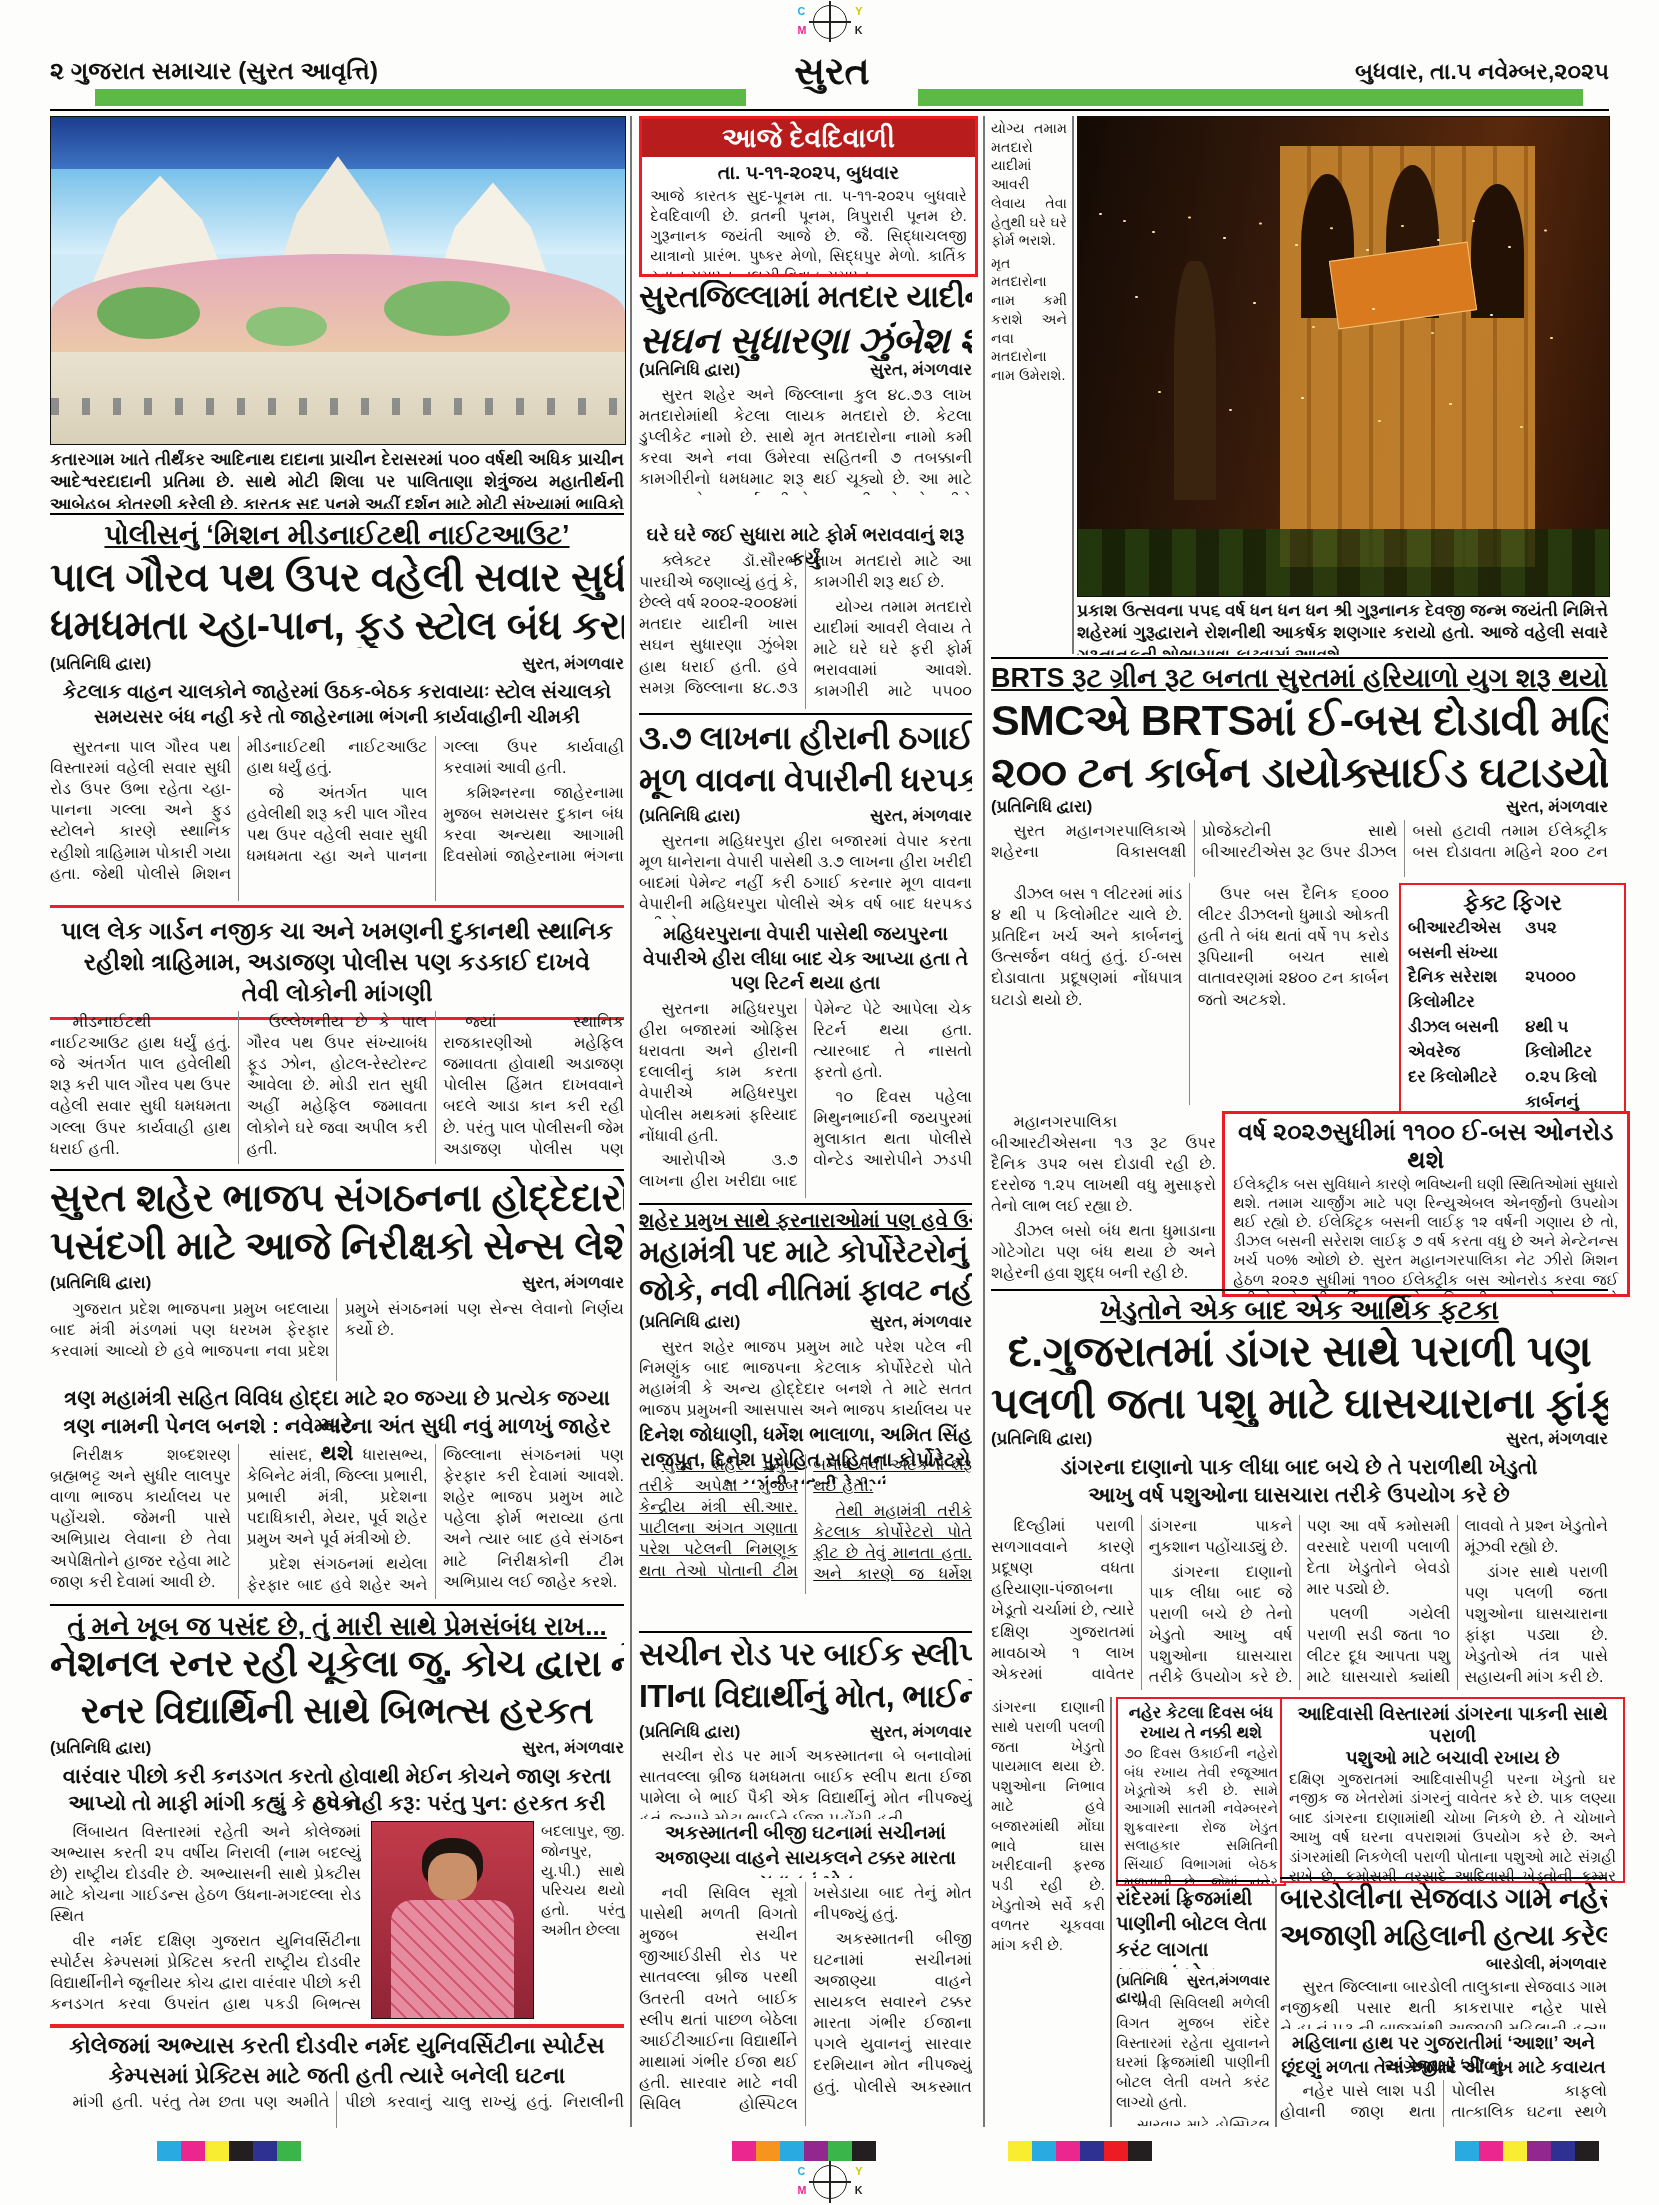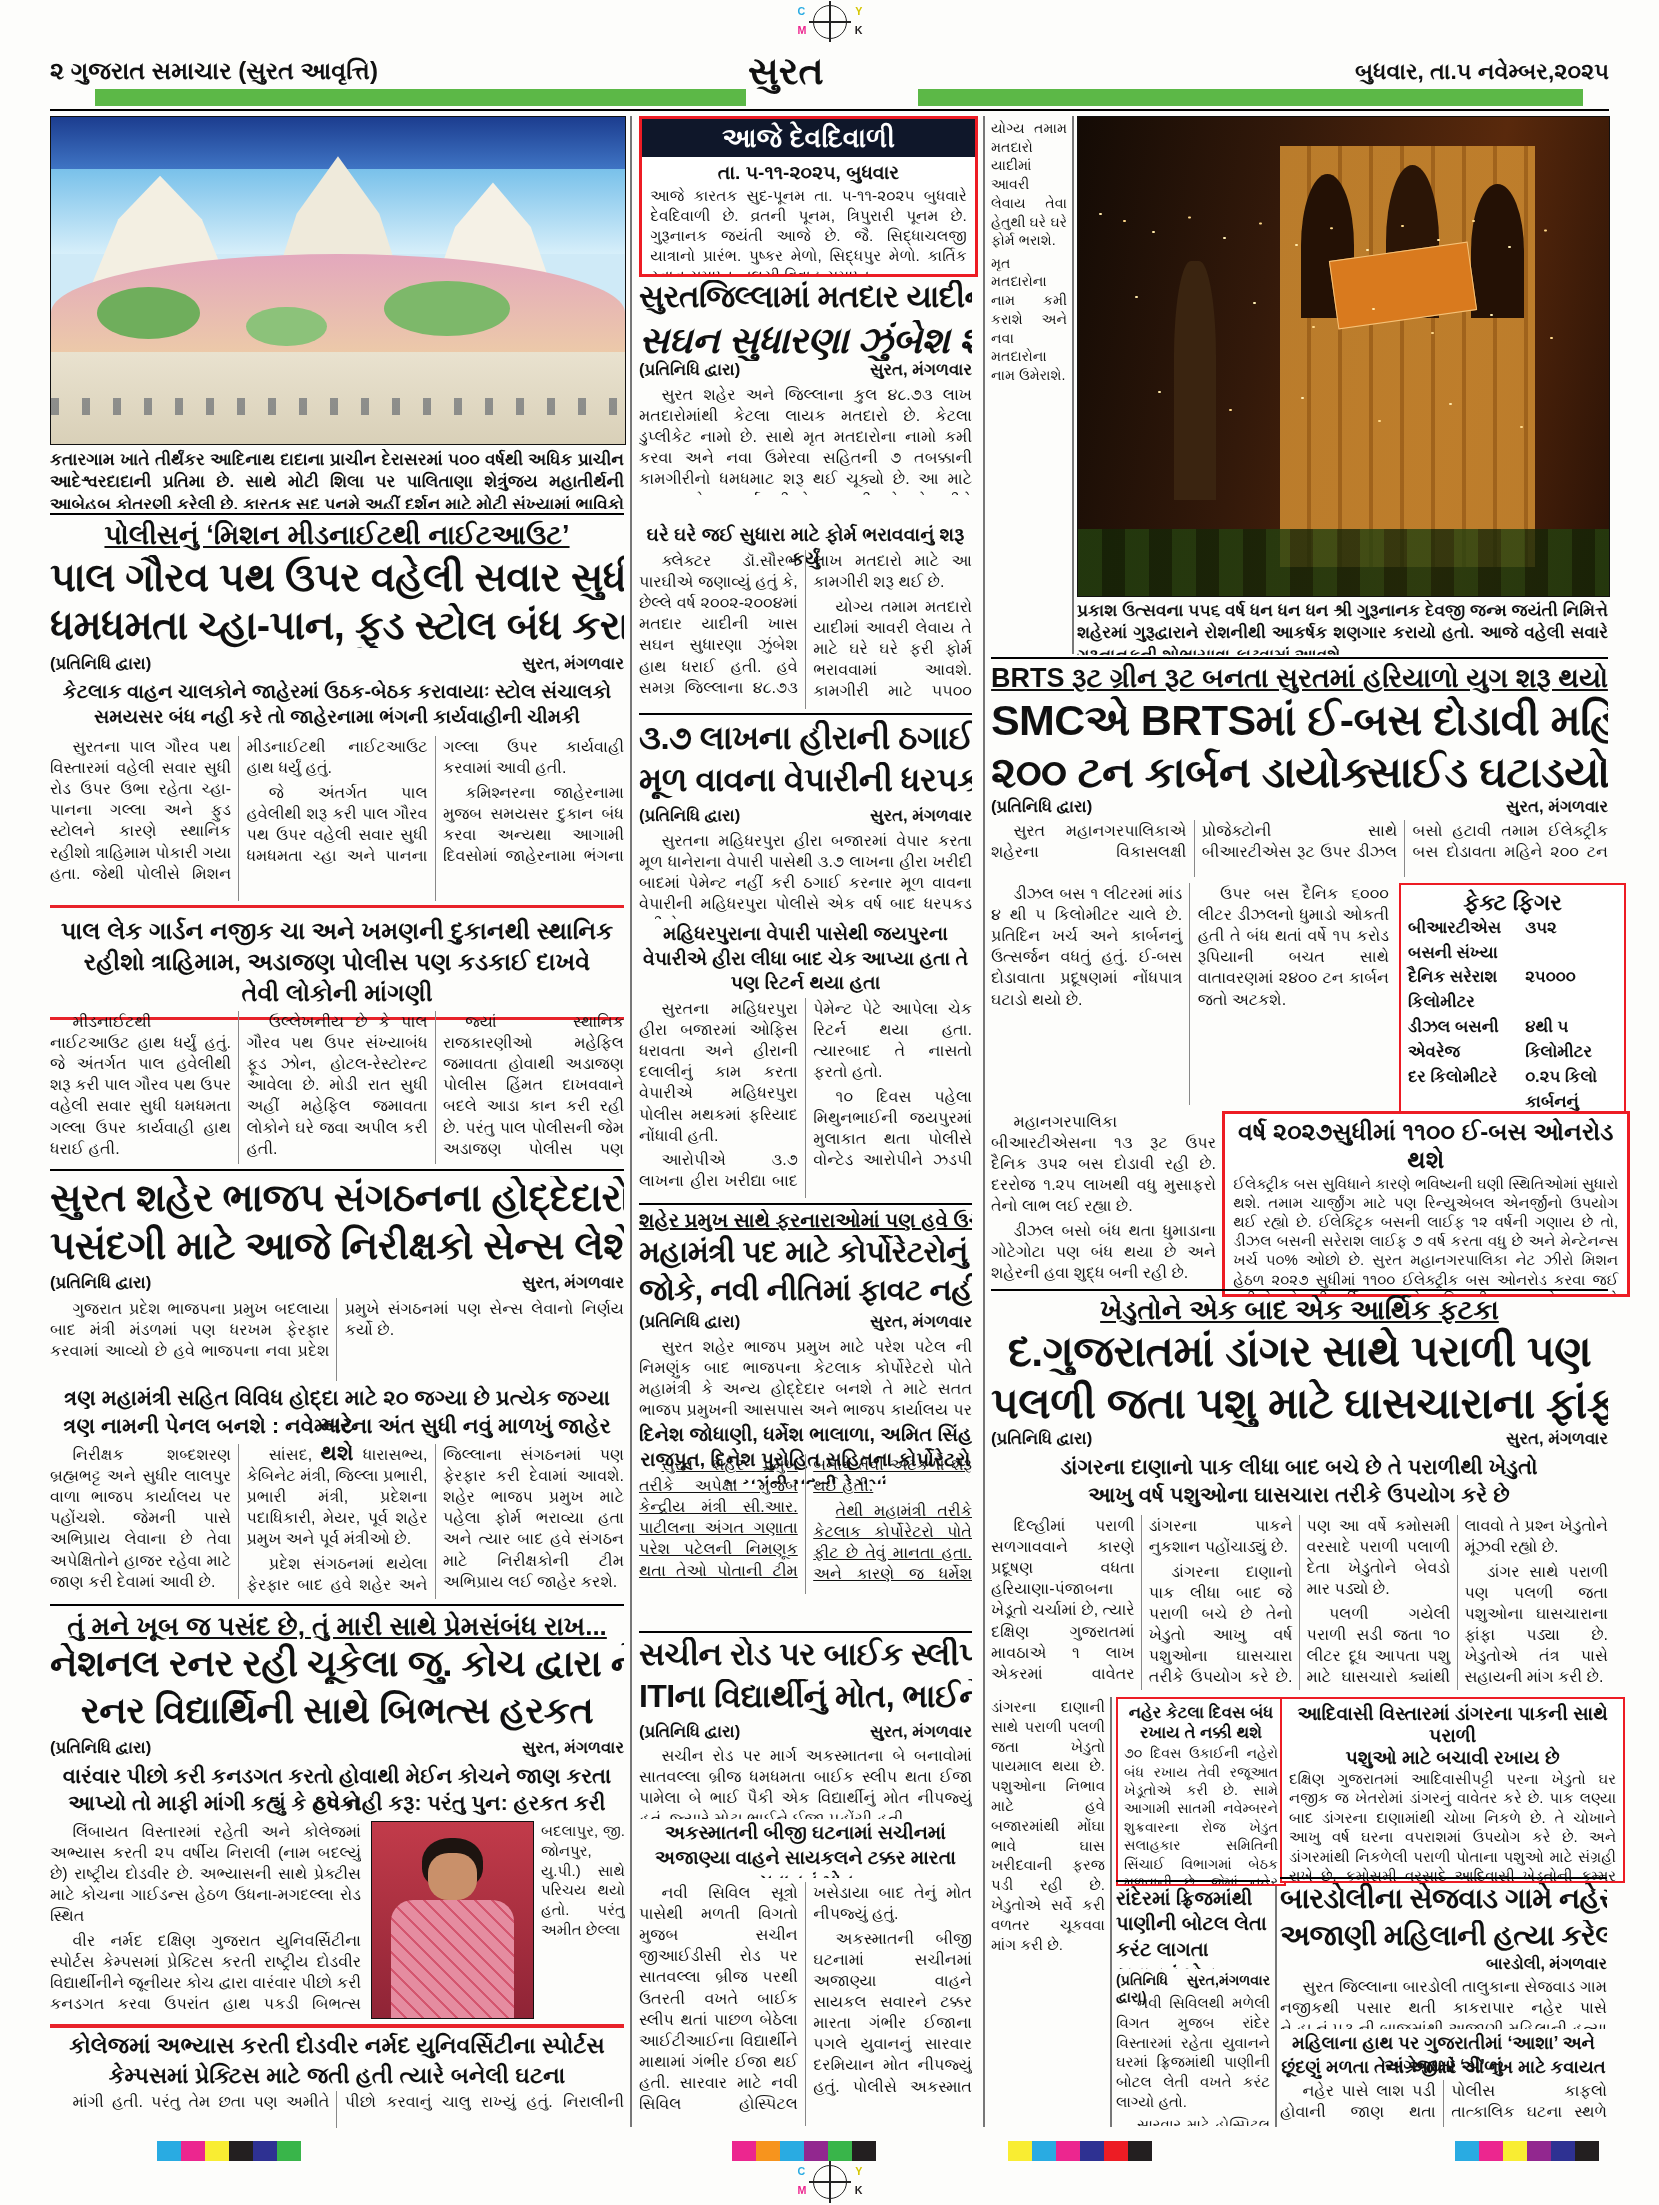--- a/index.html
+++ b/index.html
@@ -40,21 +40,21 @@
 
   <div class="abs" style="left:813px;top:4.7px;">
     <div class="regmark"></div>
     <span class="reglet" style="left:-15.4px;top:0;color:#29abe2;">C</span>
     <span class="reglet" style="left:-15.4px;top:19px;color:#ec268f;">M</span>
     <span class="reglet" style="right:-15.4px;top:0;color:#d4c500;">Y</span>
     <span class="reglet" style="right:-15.4px;top:19px;color:#231f20;">K</span>
   </div>
 
   <div class="abs" style="left:50px;top:57px;font-size:24px;font-weight:bold;">૨ ગુજરાત સમાચાર (સુરત આવૃત્તિ)</div>
-  <div class="abs" style="left:748px;top:50px;width:168px;font-size:38px;font-weight:bold;">સુરત</div>
+  <div class="abs" style="left:748px;top:50px;width:168px;text-align:center;font-size:38px;font-weight:bold;">સુરત</div>
   <div class="abs" style="left:1304px;top:59px;width:305px;text-align:right;font-size:22.5px;font-weight:bold;">બુધવાર, તા.૫ નવેમ્બર,૨૦૨૫</div>
   <div class="abs greenbar" style="left:95px;top:89px;width:651px;"></div>
   <div class="abs greenbar" style="left:918px;top:89px;width:665px;"></div>
   <div class="abs rule" style="left:50px;top:109px;width:1559px;"></div>
 
   <div class="abs vdiv" style="left:630px;top:116px;height:2011px;"></div>
   <div class="abs vdiv" style="left:983px;top:116px;height:2011px;"></div>
 
   <div class="abs photo" style="left:50px;top:116px;width:574px;height:327px;background:#cfeaf7;">
     <div class="abs" style="left:0;top:0;width:100%;height:16%;background:linear-gradient(#1c3d8f,#3f74c4);"></div>
@@ -140,21 +140,21 @@
   </div>
   <div class="abs" style="left:50px;top:2024px;width:574px;height:3.6px;background:#e8232a;"></div>
   <div class="abs sub" style="left:50px;top:2032px;width:574px;font-size:22.5px;">કોલેજમાં અભ્યાસ કરતી દોડવીર નર્મદ યુનિવર્સિટીના સ્પોર્ટસ</div>
   <div class="abs sub" style="left:50px;top:2062px;width:574px;font-size:22.5px;">કેમ્પસમાં પ્રેક્ટિસ માટે જતી હતી ત્યારે બનેલી ઘટના</div>
   <div class="abs body c2" style="left:50px;top:2091px;width:574px;height:37px;">
     <p>માંગી હતી. પરંતુ તેમ છતા પણ અમીતે પીછો કરવાનું ચાલુ રાખ્યું હતું. નિરાલીની એકલતાનો લાભ લઈ હાથ પકડી બિભત્સ હરકત કરી તું મને ખૂબ જ પસંદ છે, તું મારી સાથે પ્રેમસંબંધ રાખ એવું કહ્યું હતું. પરંતુ નિરાલીએ સ્પષ્ટ ઈન્કાર કરી દેતા અમીતે ગાળાગાળી કરી માર મારવાની ધમકી આપી હતી.</p>
 
   </div>
 
   <div class="abs redbox" style="left:639px;top:116px;width:333px;height:155px;">
-    <div style="background:#0f172a;color:#fff;text-align:center;font-weight:bold;font-size:27px;padding:3.6px 0;">આજે દેવદિવાળી</div>
+    <div style="background:#b91c1c;color:#fff;text-align:center;font-weight:bold;font-size:27px;padding:3.6px 0;">આજે દેવદિવાળી</div>
     <div style="padding:4.7px 8.3px 0;text-align:center;font-weight:bold;font-size:19px;">તા. ૫-૧૧-૨૦૨૫, બુધવાર</div>
     <div style="padding:2.4px 8.3px 0;font-size:15.4px;line-height:1.3;text-align:justify;">આજે કારતક સુદ-પૂનમ તા. ૫-૧૧-૨૦૨૫ બુધવારે દેવદિવાળી છે. વ્રતની પૂનમ, ત્રિપુરારી પૂનમ છે. ગુરૂનાનક જયંતી આજે છે. જૈ. સિદ્ધાચલજી યાત્રાનો પ્રારંભ. પુષ્કર મેળો, સિદ્ધપુર મેળો. કાર્તિક સ્નાન સમાપ્ત, તુલસી વિવાહ સમાપ્ત.</div>
 
   </div>
 
   <div class="abs hl" style="left:639px;top:280px;width:333px;font-size:31px;">સુરતજિલ્લામાં મતદાર યાદીની ખાસ</div>
   <div class="abs hl" style="left:639px;top:320px;width:333px;font-size:37px;font-style:italic;">સઘન સુધારણા ઝુંબેશ શરૂ</div>
   <div class="abs byrow" style="left:639px;top:360px;width:333px;">
     <span>(પ્રતિનિધિ દ્વારા)</span>
     <span>સુરત, મંગળવાર</span>

